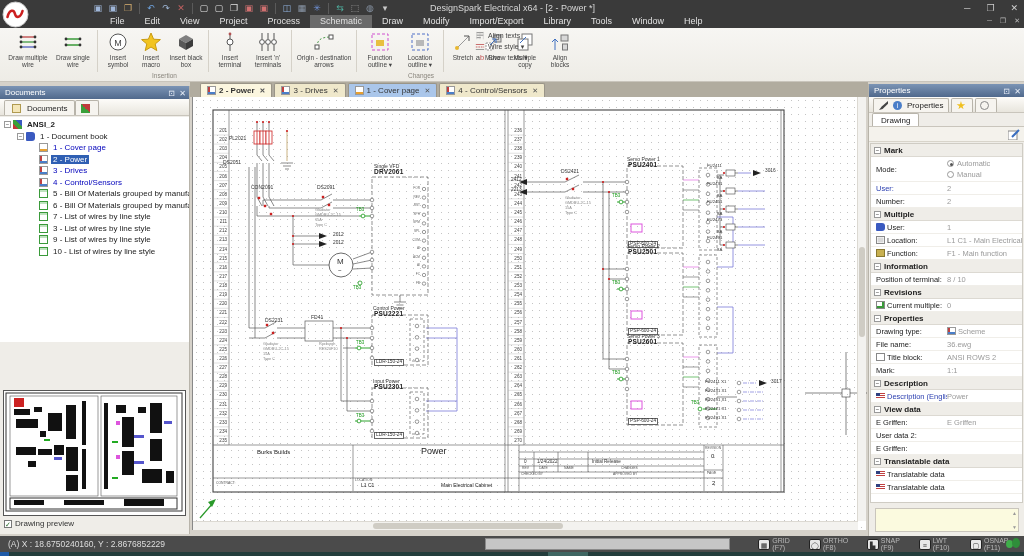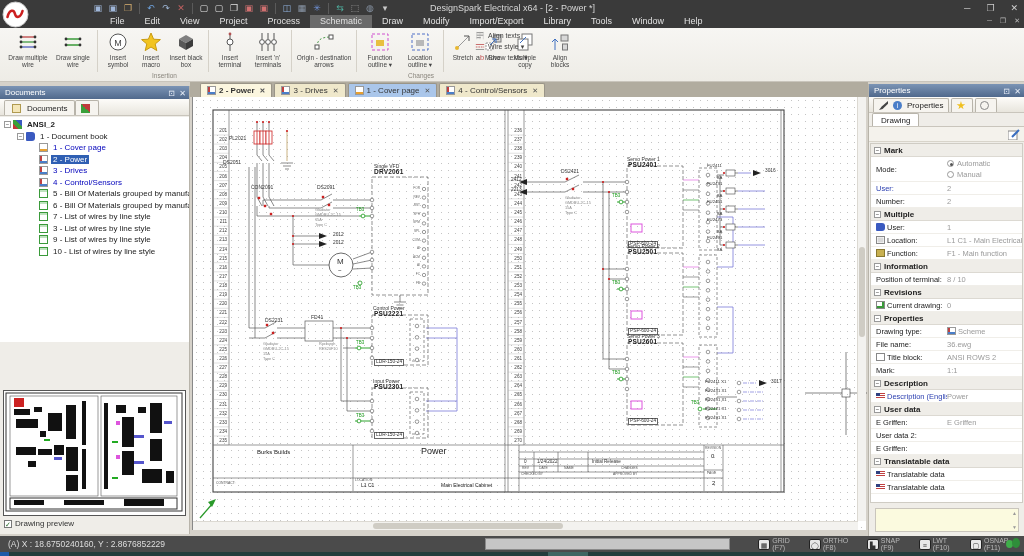--- a/index.html
+++ b/index.html
@@ -1094,21 +1094,21 @@
           <span>8 / 10</span>
         </div>
       </div>
       <div class="psec">
         <span class="pexp">−</span>
         <span>Revisions</span>
       </div>
       <div class="prow">
         <div class="plabel">
           <span class="picon" style="background: rgb(255, 255, 255); border: 0.5px solid rgb(136, 136, 136); box-shadow: rgb(58, 154, 58) -2px -2px 0px inset;"></span>
-          <span>Current drawing:</span>
+          <span>Current multiple:</span>
         </div>
         <div class="pvalue">
           <span>0</span>
         </div>
       </div>
       <div class="psec">
         <span class="pexp">−</span>
         <span>Properties</span>
       </div>
       <div class="prow">
@@ -1153,21 +1153,21 @@
         <div class="plabel blue">
           <span class="flagic" style=""></span>
           <span>Description (English)</span>
         </div>
         <div class="pvalue">
           <span>Power</span>
         </div>
       </div>
       <div class="psec">
         <span class="pexp">−</span>
-        <span>User data</span>
+        <span>View data</span>
       </div>
       <div class="prow">
         <div class="plabel">
           <span>E Griffen:</span>
         </div>
         <div class="pvalue">
           <span>E Griffen</span>
         </div>
       </div>
       <div class="prow">

